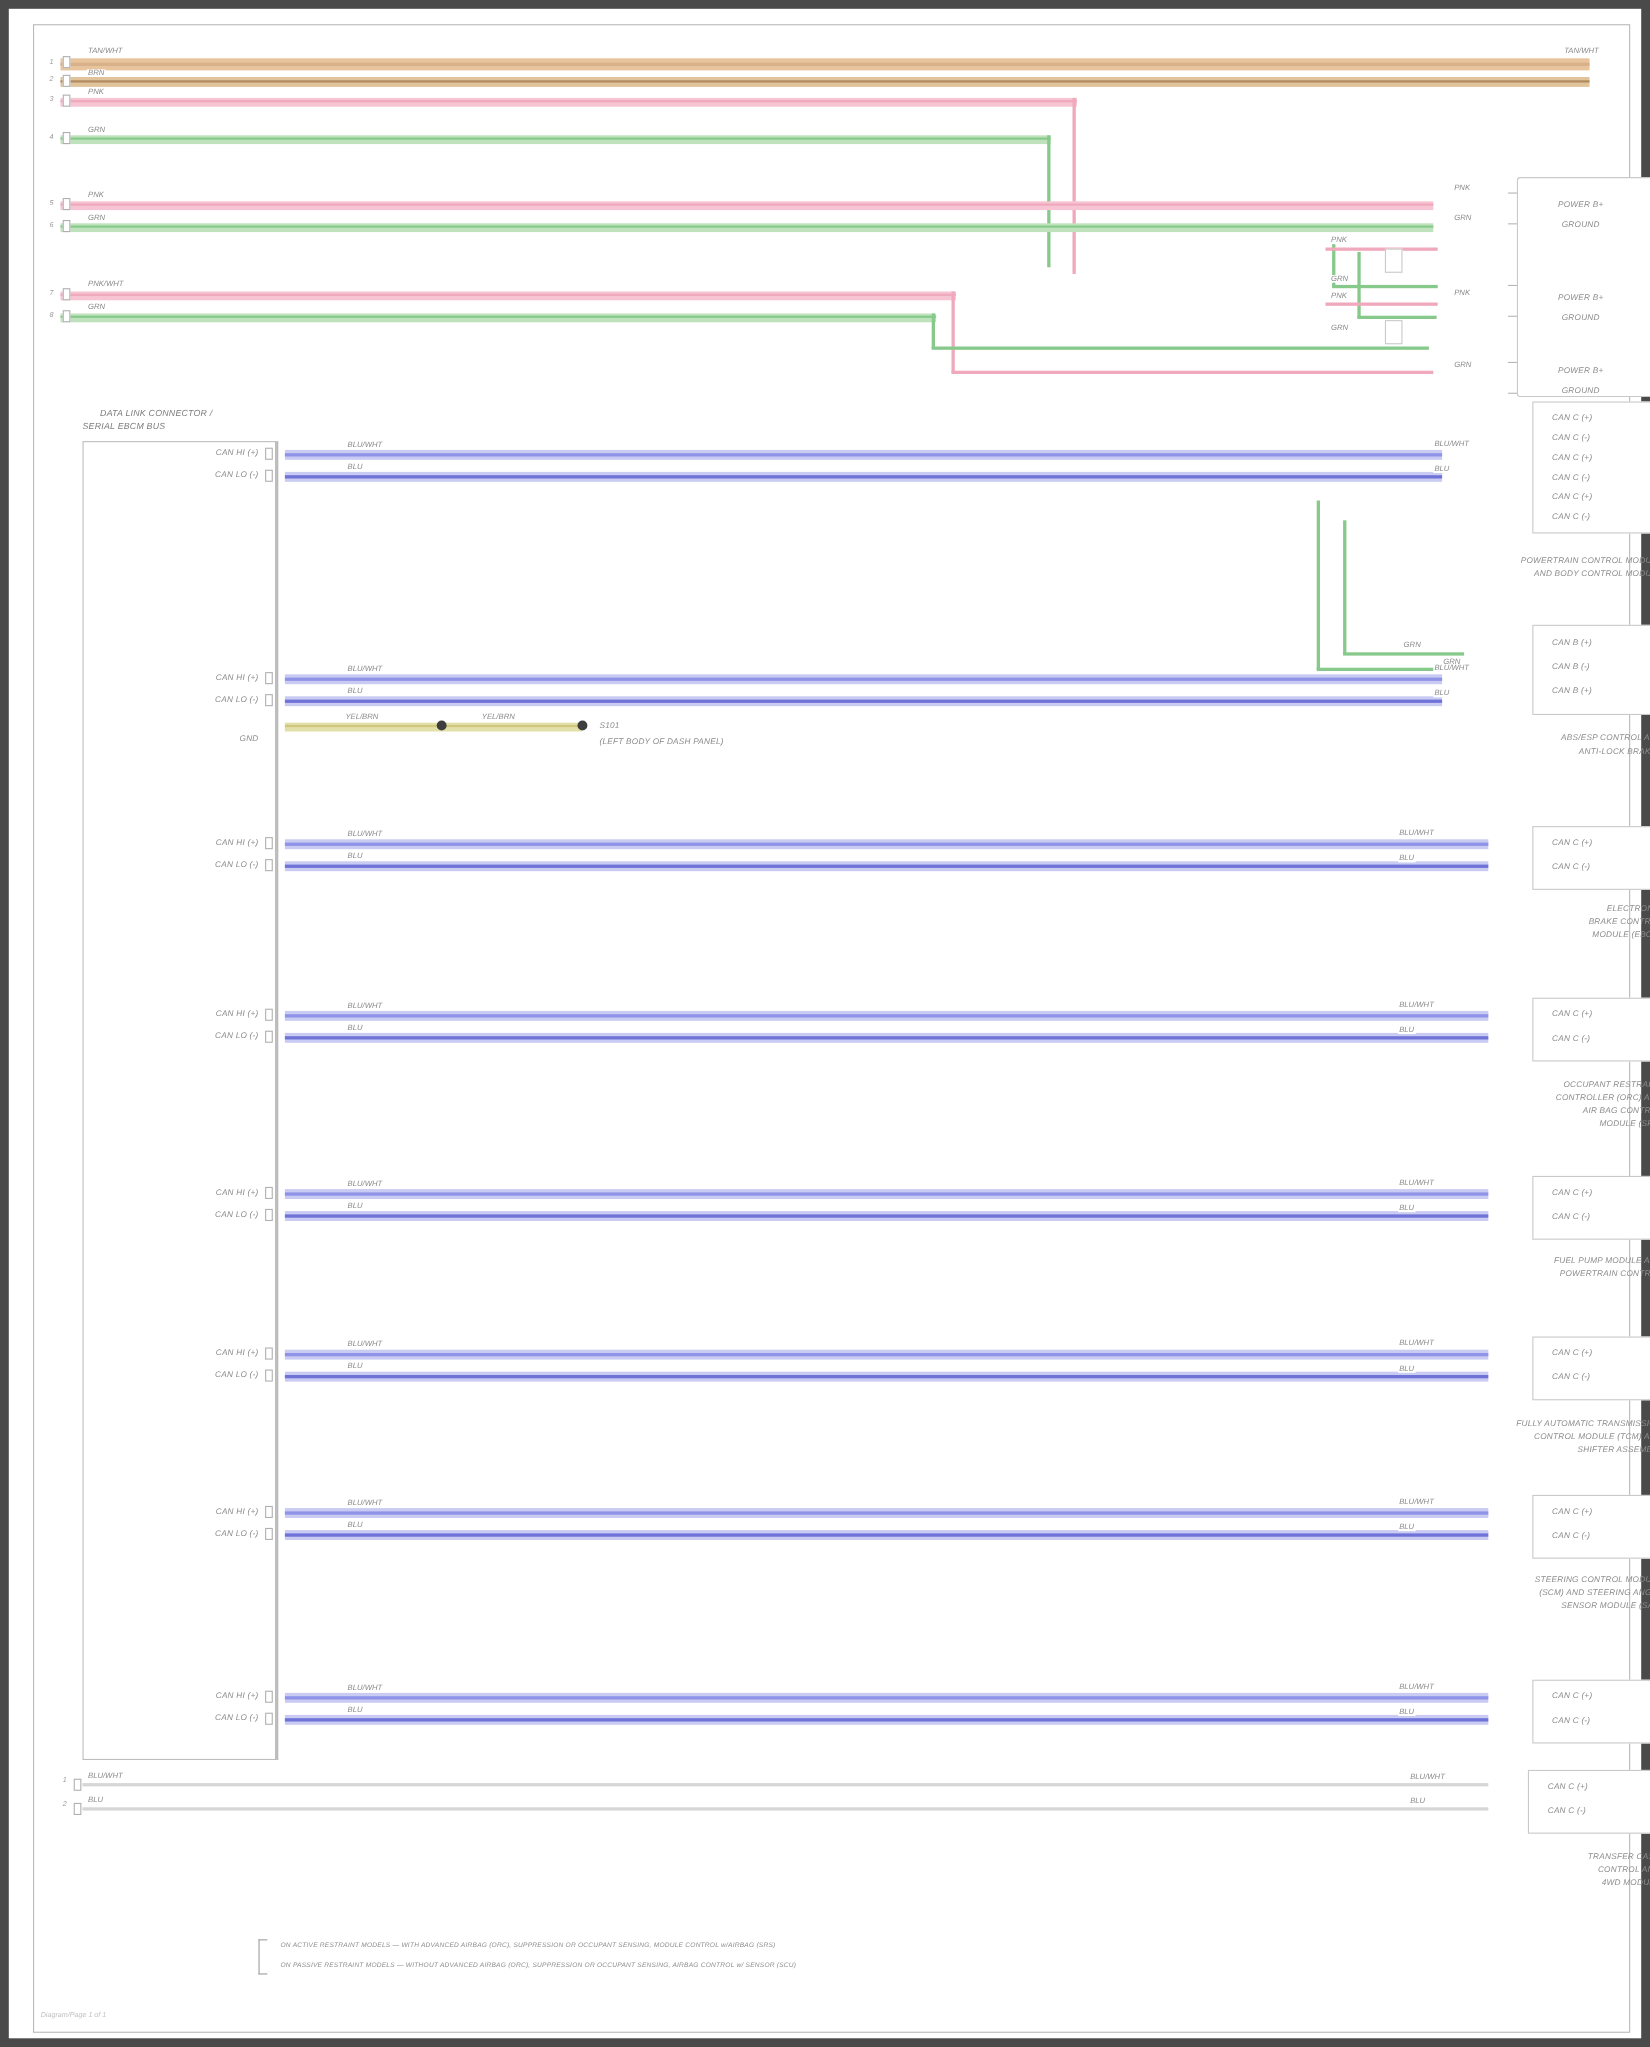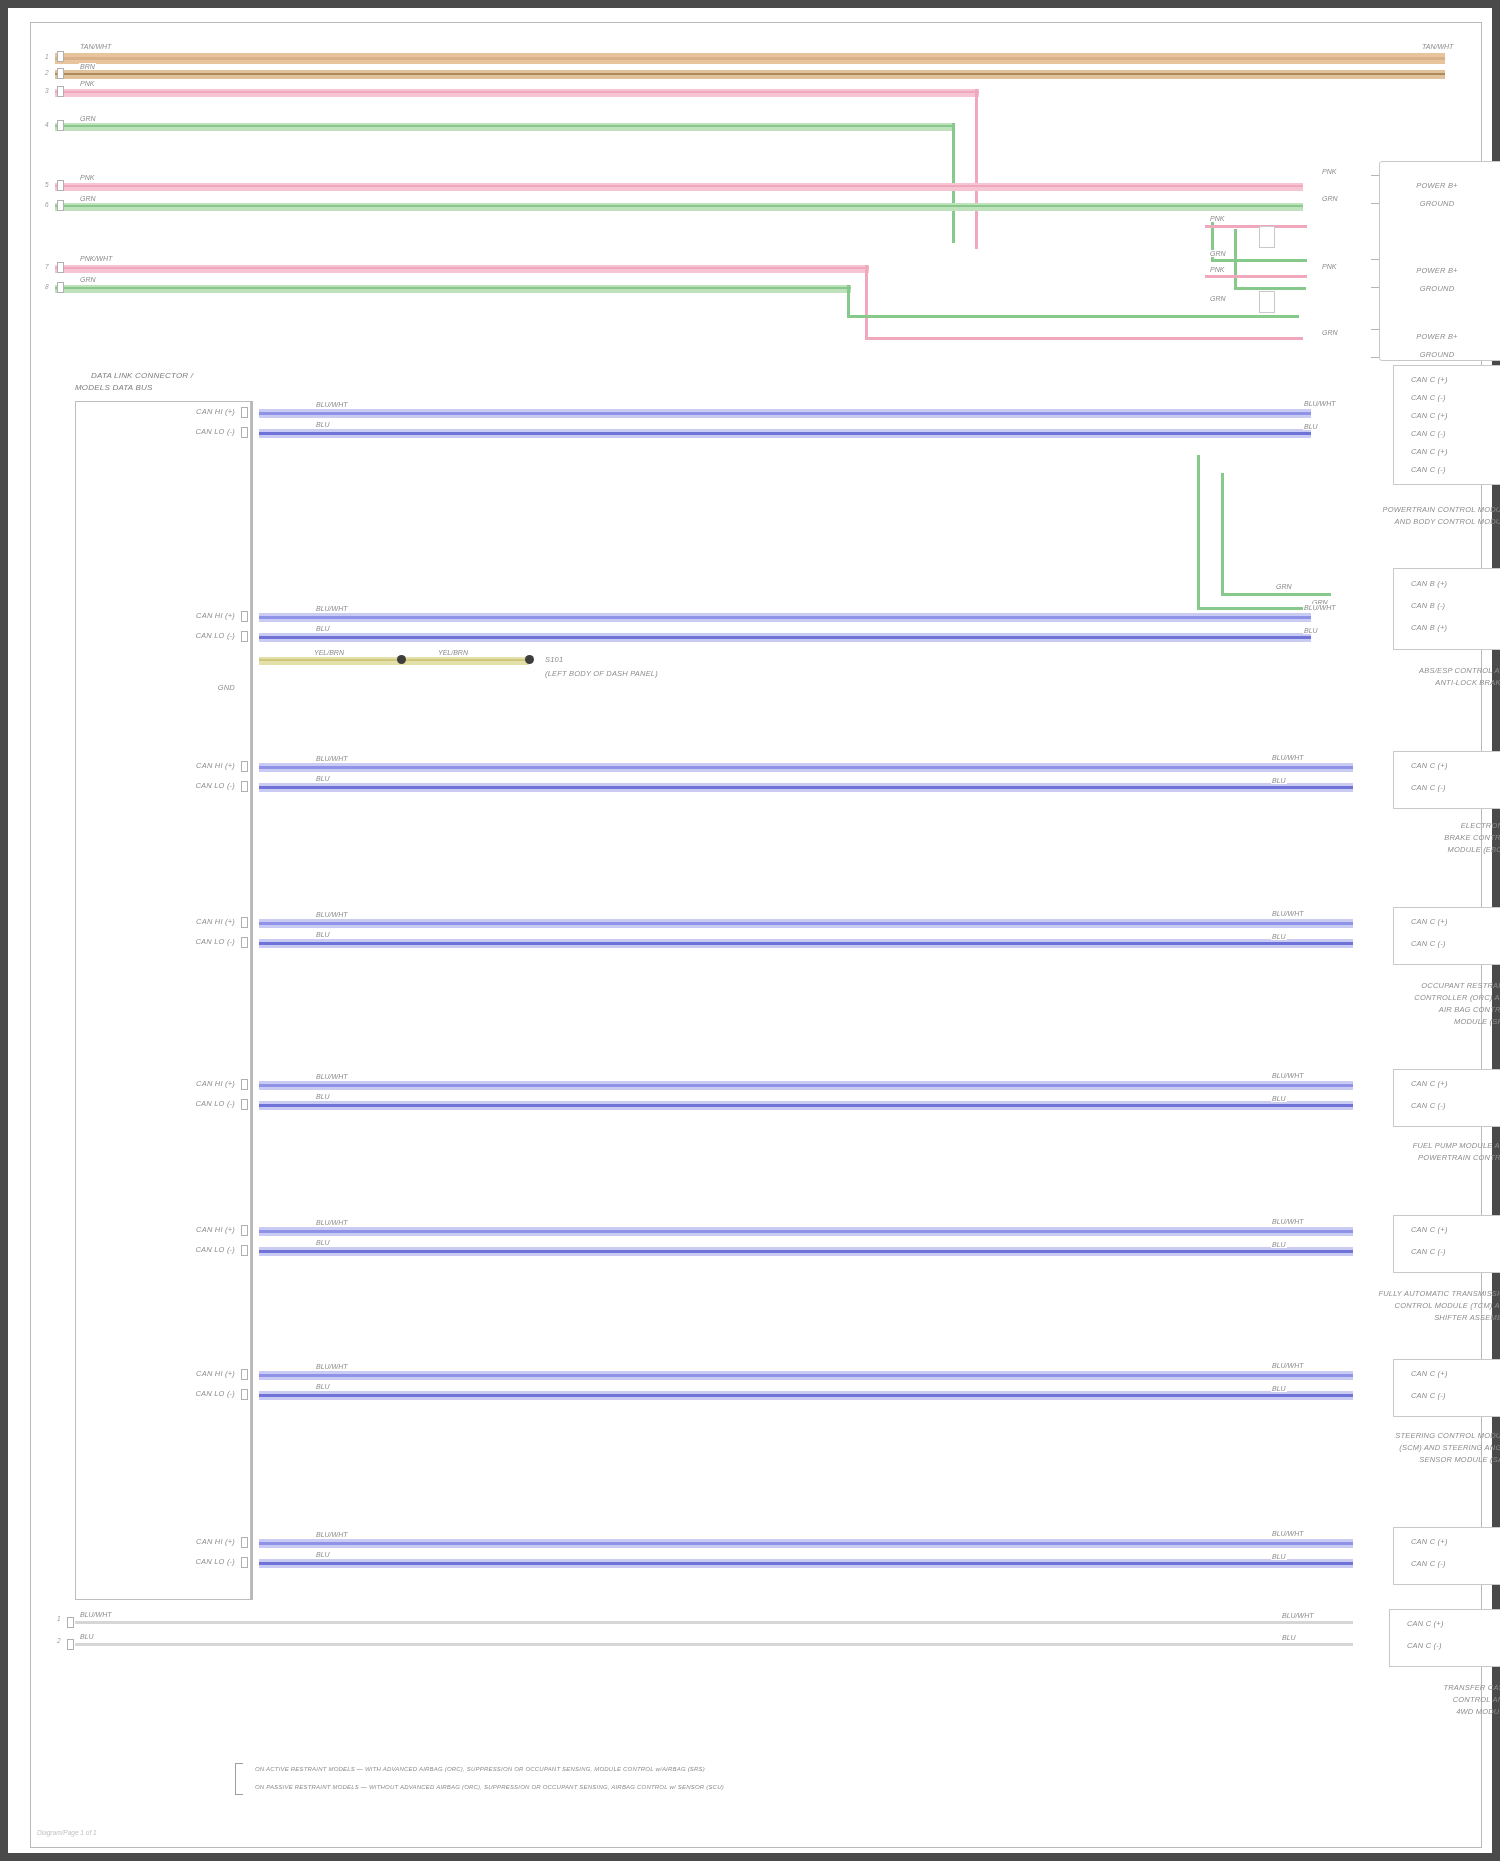--- a/index.html
+++ b/index.html
@@ -123,21 +123,21 @@
       <div class="lbl c" style="left:1360px;top:327px;width:92px;">GROUND</div>
 
       <div class="tick" style="left:1340px;top:152px;"></div>
       <div class="tick" style="left:1340px;top:180px;"></div>
       <div class="tick" style="left:1340px;top:236px;"></div>
       <div class="tick" style="left:1340px;top:264px;"></div>
       <div class="tick" style="left:1340px;top:306px;"></div>
       <div class="tick" style="left:1340px;top:334px;"></div>
 
       <div class="lbl b" style="left:44px;top:348px;font-size:8px;padding-left:16px;">DATA LINK CONNECTOR /</div>
-      <div class="lbl b" style="left:44px;top:360px;font-size:8px;">MODELS DATA BUS</div>
+      <div class="lbl b" style="left:44px;top:360px;font-size:8px;">SERIAL EBCM BUS</div>
       <div class="box" style="left:44px;top:378px;width:176px;height:1199px;"></div>
       <div class="wire v" style="left:220px;top:378px;height:1199px;border-color:#b9b9b9;border-left-width:2px;"></div>
 
       <div class="wire h" style="left:228px;top:386px;width:1052px;border-color:#c9cbf2;border-top-width:9px;"></div>
       <div class="wire h" style="left:228px;top:389px;width:1052px;border-color:#8f93e8;border-top-width:3px;"></div>
       <div class="wire h" style="left:228px;top:406px;width:1052px;border-color:#c9cbf2;border-top-width:9px;"></div>
       <div class="wire h" style="left:228px;top:409px;width:1052px;border-color:#6f73d8;border-top-width:3px;"></div>
       <div class="lbl r" style="left:100px;top:384px;width:104px;">CAN HI (+)</div>
       <div class="lbl r" style="left:100px;top:404px;width:104px;">CAN LO (-)</div>
       <div class="conn" style="left:210px;top:384px;"></div>
@@ -177,21 +177,21 @@
       <div class="wlabel" style="left:1272px;top:604px;">BLU</div>
       <div class="boxw" style="left:1362px;top:545px;width:118px;height:82px;"></div>
       <div class="lbl" style="left:1380px;top:556px;">CAN B (+)</div>
       <div class="lbl" style="left:1380px;top:578px;">CAN B (-)</div>
       <div class="lbl" style="left:1380px;top:600px;">CAN B (+)</div>
       <div class="lbl r" style="left:1230px;top:643px;width:250px;">ABS/ESP CONTROL AND</div>
       <div class="lbl r" style="left:1230px;top:655px;width:250px;">ANTI-LOCK BRAKES</div>
 
       <div class="wire h" style="left:228px;top:634px;width:270px;border-color:#e2dfa8;border-top-width:8px;"></div>
       <div class="wire h" style="left:228px;top:636px;width:270px;border-color:#cfc77e;border-top-width:2px;"></div>
-      <div class="lbl r" style="left:150px;top:660px;width:54px;">GND</div>
+      <div class="lbl r" style="left:150px;top:644px;width:54px;">GND</div>
       <div class="wlabel" style="left:282px;top:626px;">YEL/BRN</div>
       <div class="wlabel" style="left:406px;top:626px;">YEL/BRN</div>
       <div class="splice" style="left:366px;top:632px;"></div>
       <div class="splice" style="left:494px;top:632px;"></div>
       <div class="lbl" style="left:514px;top:632px;">S101</div>
       <div class="lbl" style="left:514px;top:646px;">(LEFT BODY OF DASH PANEL)</div>
 
       <div class="wire h" style="left:228px;top:740px;width:1094px;border-color:#c9cbf2;border-top-width:9px;"></div>
       <div class="wire h" style="left:228px;top:743px;width:1094px;border-color:#8f93e8;border-top-width:3px;"></div>
       <div class="wire h" style="left:228px;top:760px;width:1094px;border-color:#c9cbf2;border-top-width:9px;"></div>

